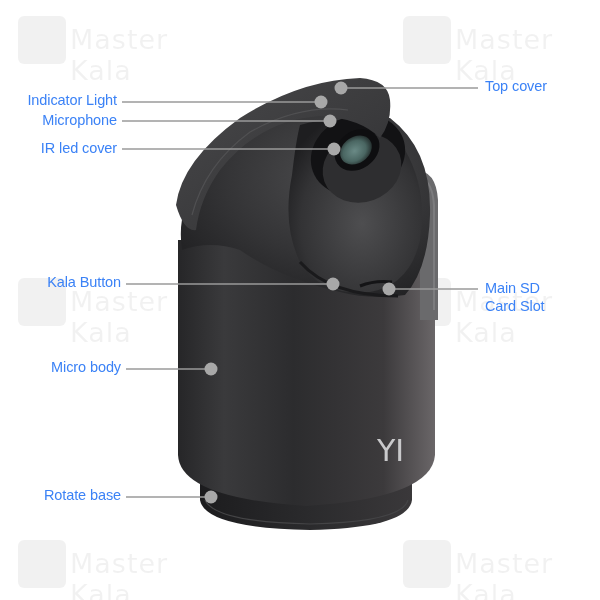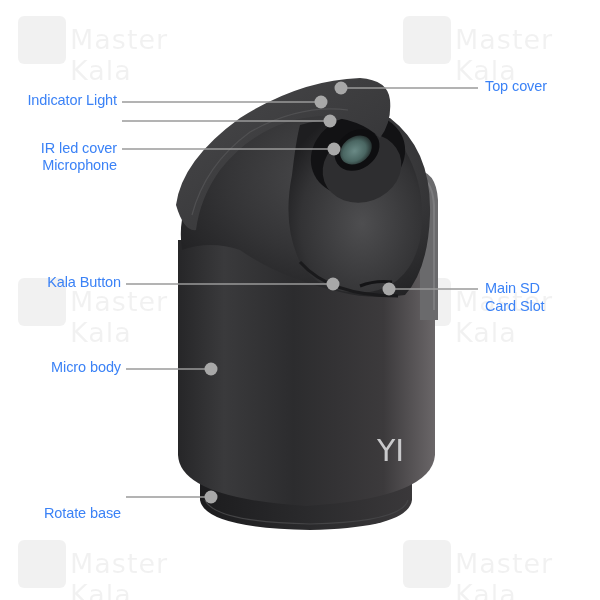--- a/index.html
+++ b/index.html
@@ -136,22 +136,22 @@
       <circle cx="330" cy="121" r="6.5"></circle>
       <circle cx="334" cy="149" r="6.5"></circle>
       <circle cx="333" cy="284" r="6.5"></circle>
       <circle cx="389" cy="289" r="6.5"></circle>
       <circle cx="211" cy="369" r="6.5"></circle>
       <circle cx="211" cy="497" r="6.5"></circle>
     </g>
   </svg>
 
   <div class="label left" style="right:483px;top:92px;">Indicator Light</div>
-  <div class="label left" style="right:483px;top:112px;margin-top:45px;">Microphone</div>
+  <div class="label left" style="right:483px;top:112px;">Microphone</div>
   <div class="label left" style="right:483px;top:140px;">IR led cover</div>
   <div class="label left" style="right:479px;top:274px;">Kala Button</div>
   <div class="label left" style="right:479px;top:359px;">Micro body</div>
-  <div class="label left" style="right:479px;top:505px;margin-left:48px;">Rotate base</div>
+  <div class="label left" style="right:479px;top:487px;margin-left:48px;">Rotate base</div>
 
   <div class="label" style="left:485px;top:78px;">Top cover</div>
   <div class="label" style="left:485px;top:280px;">Main SD</div>
   <div class="label" style="left:485px;top:298px;text-align:right;">Card Slot</div>
 </div>
 
 </body></html>

